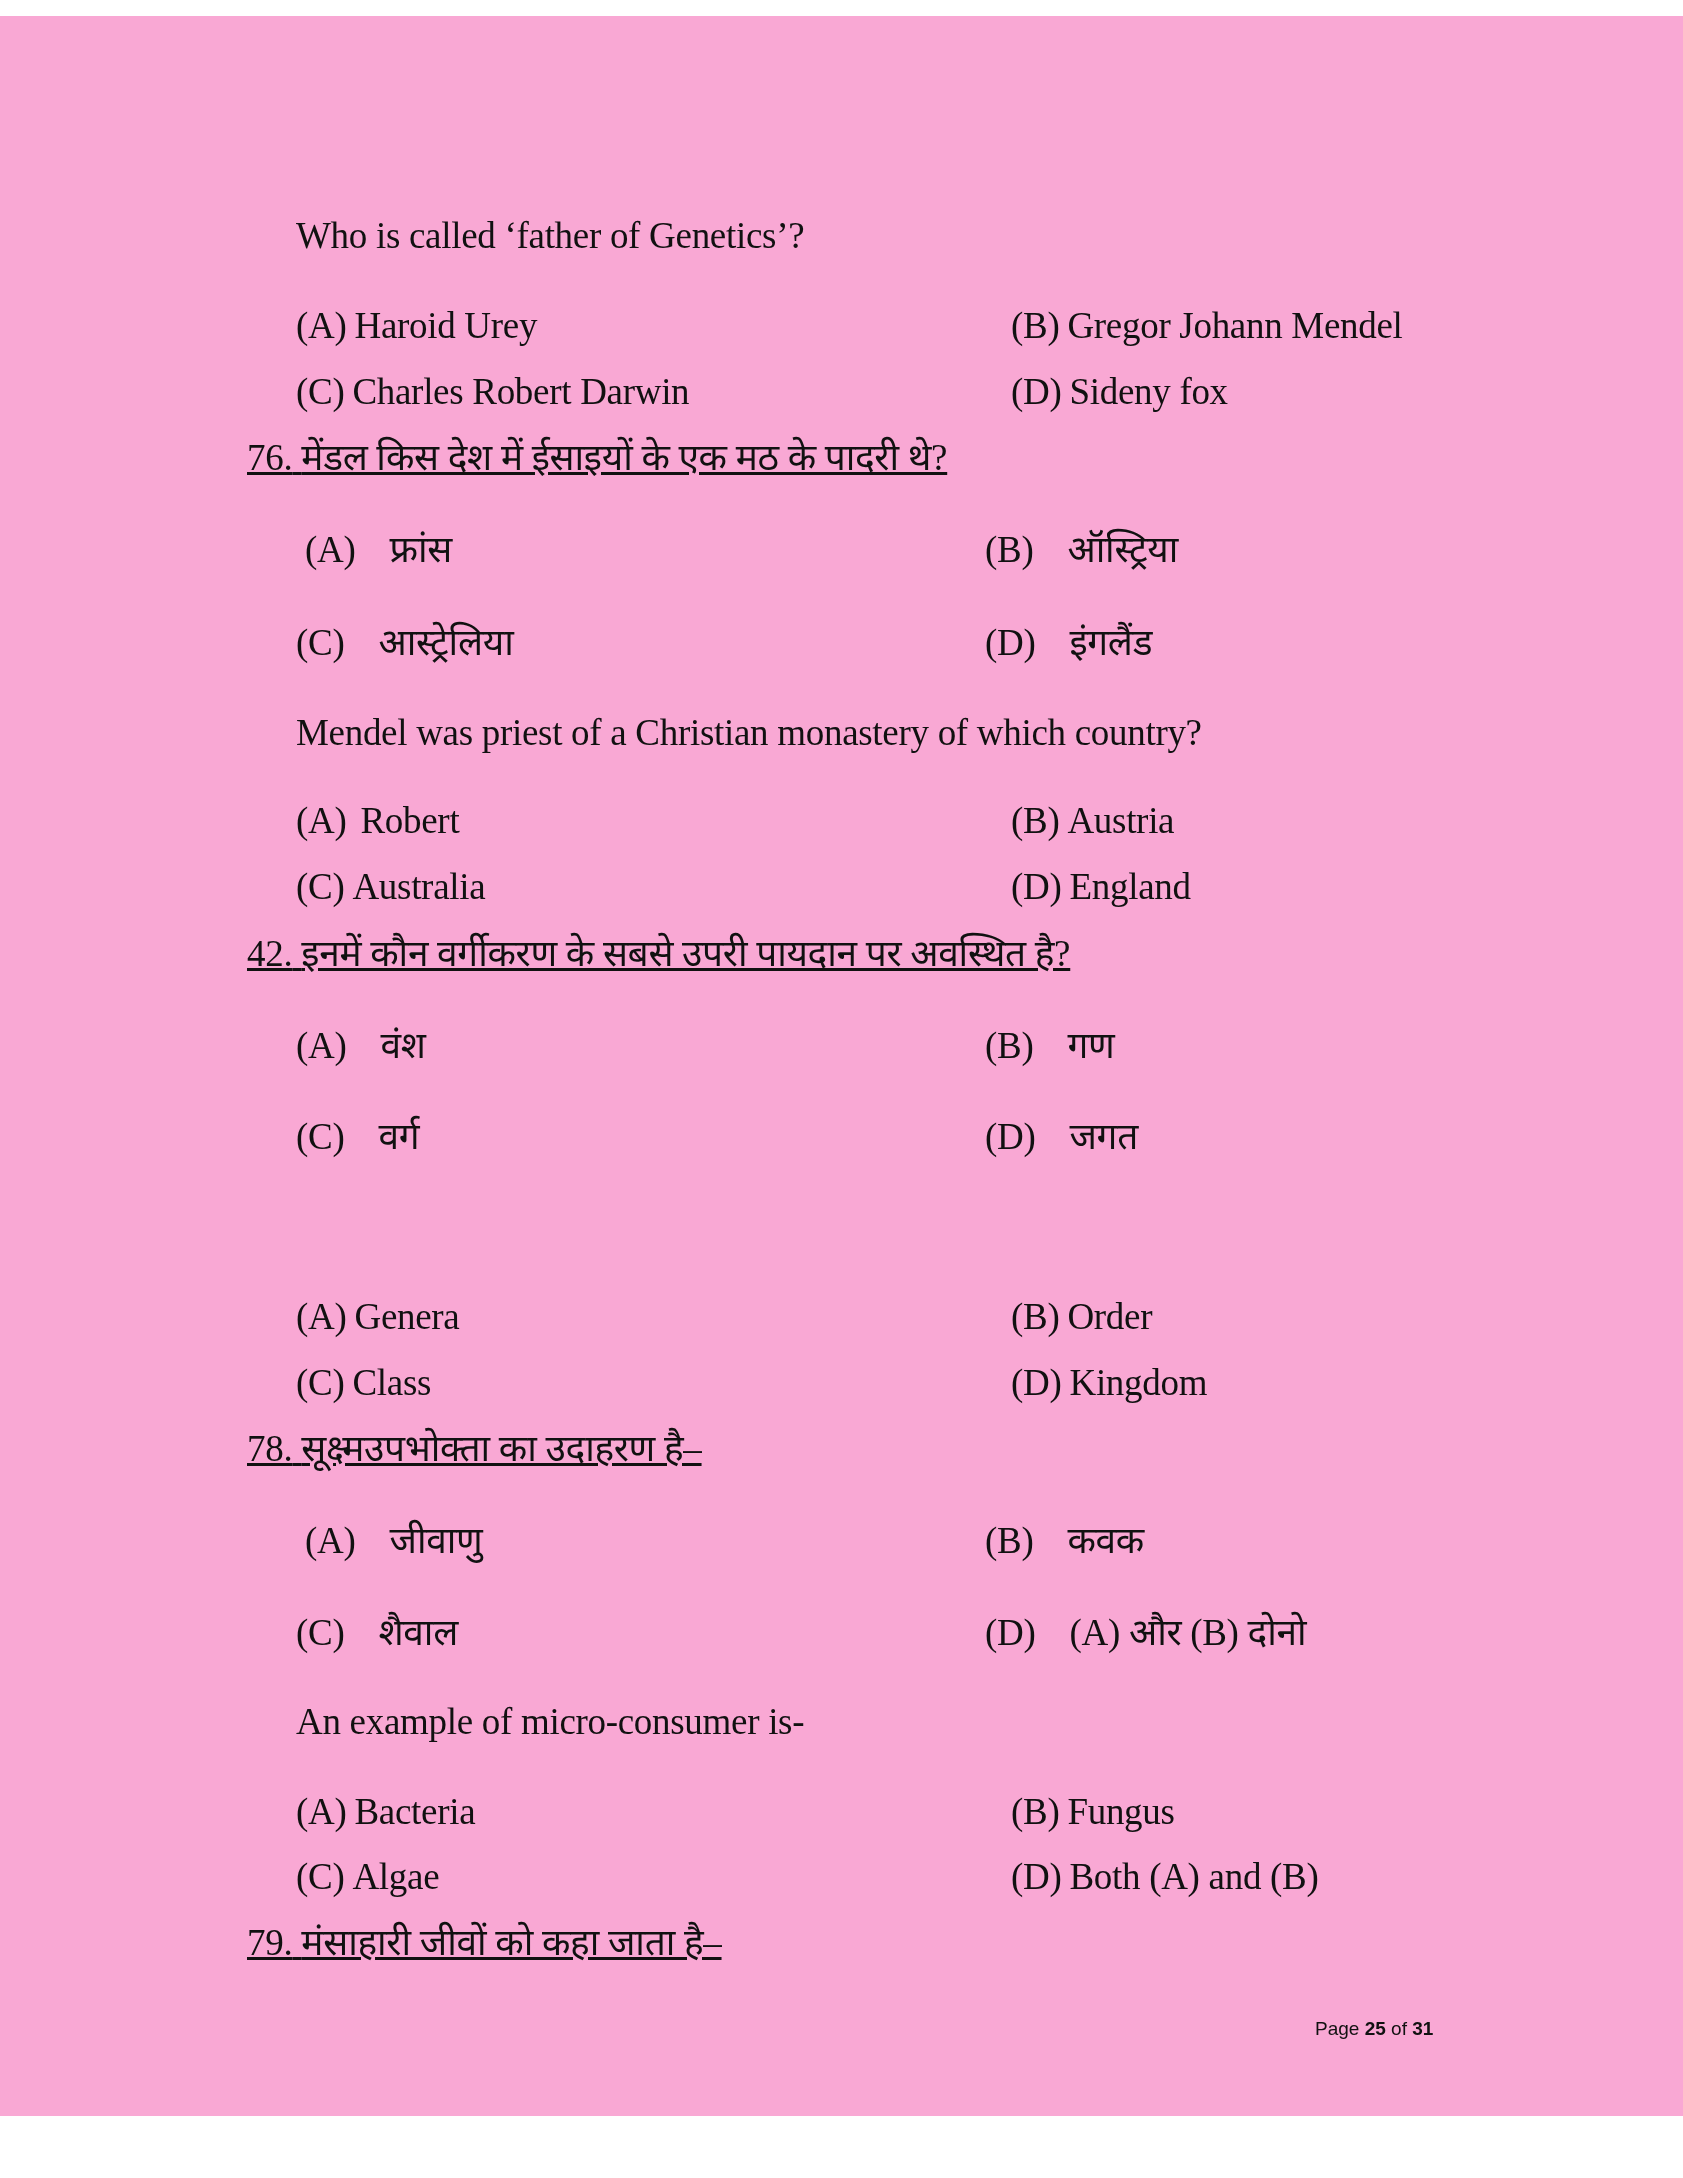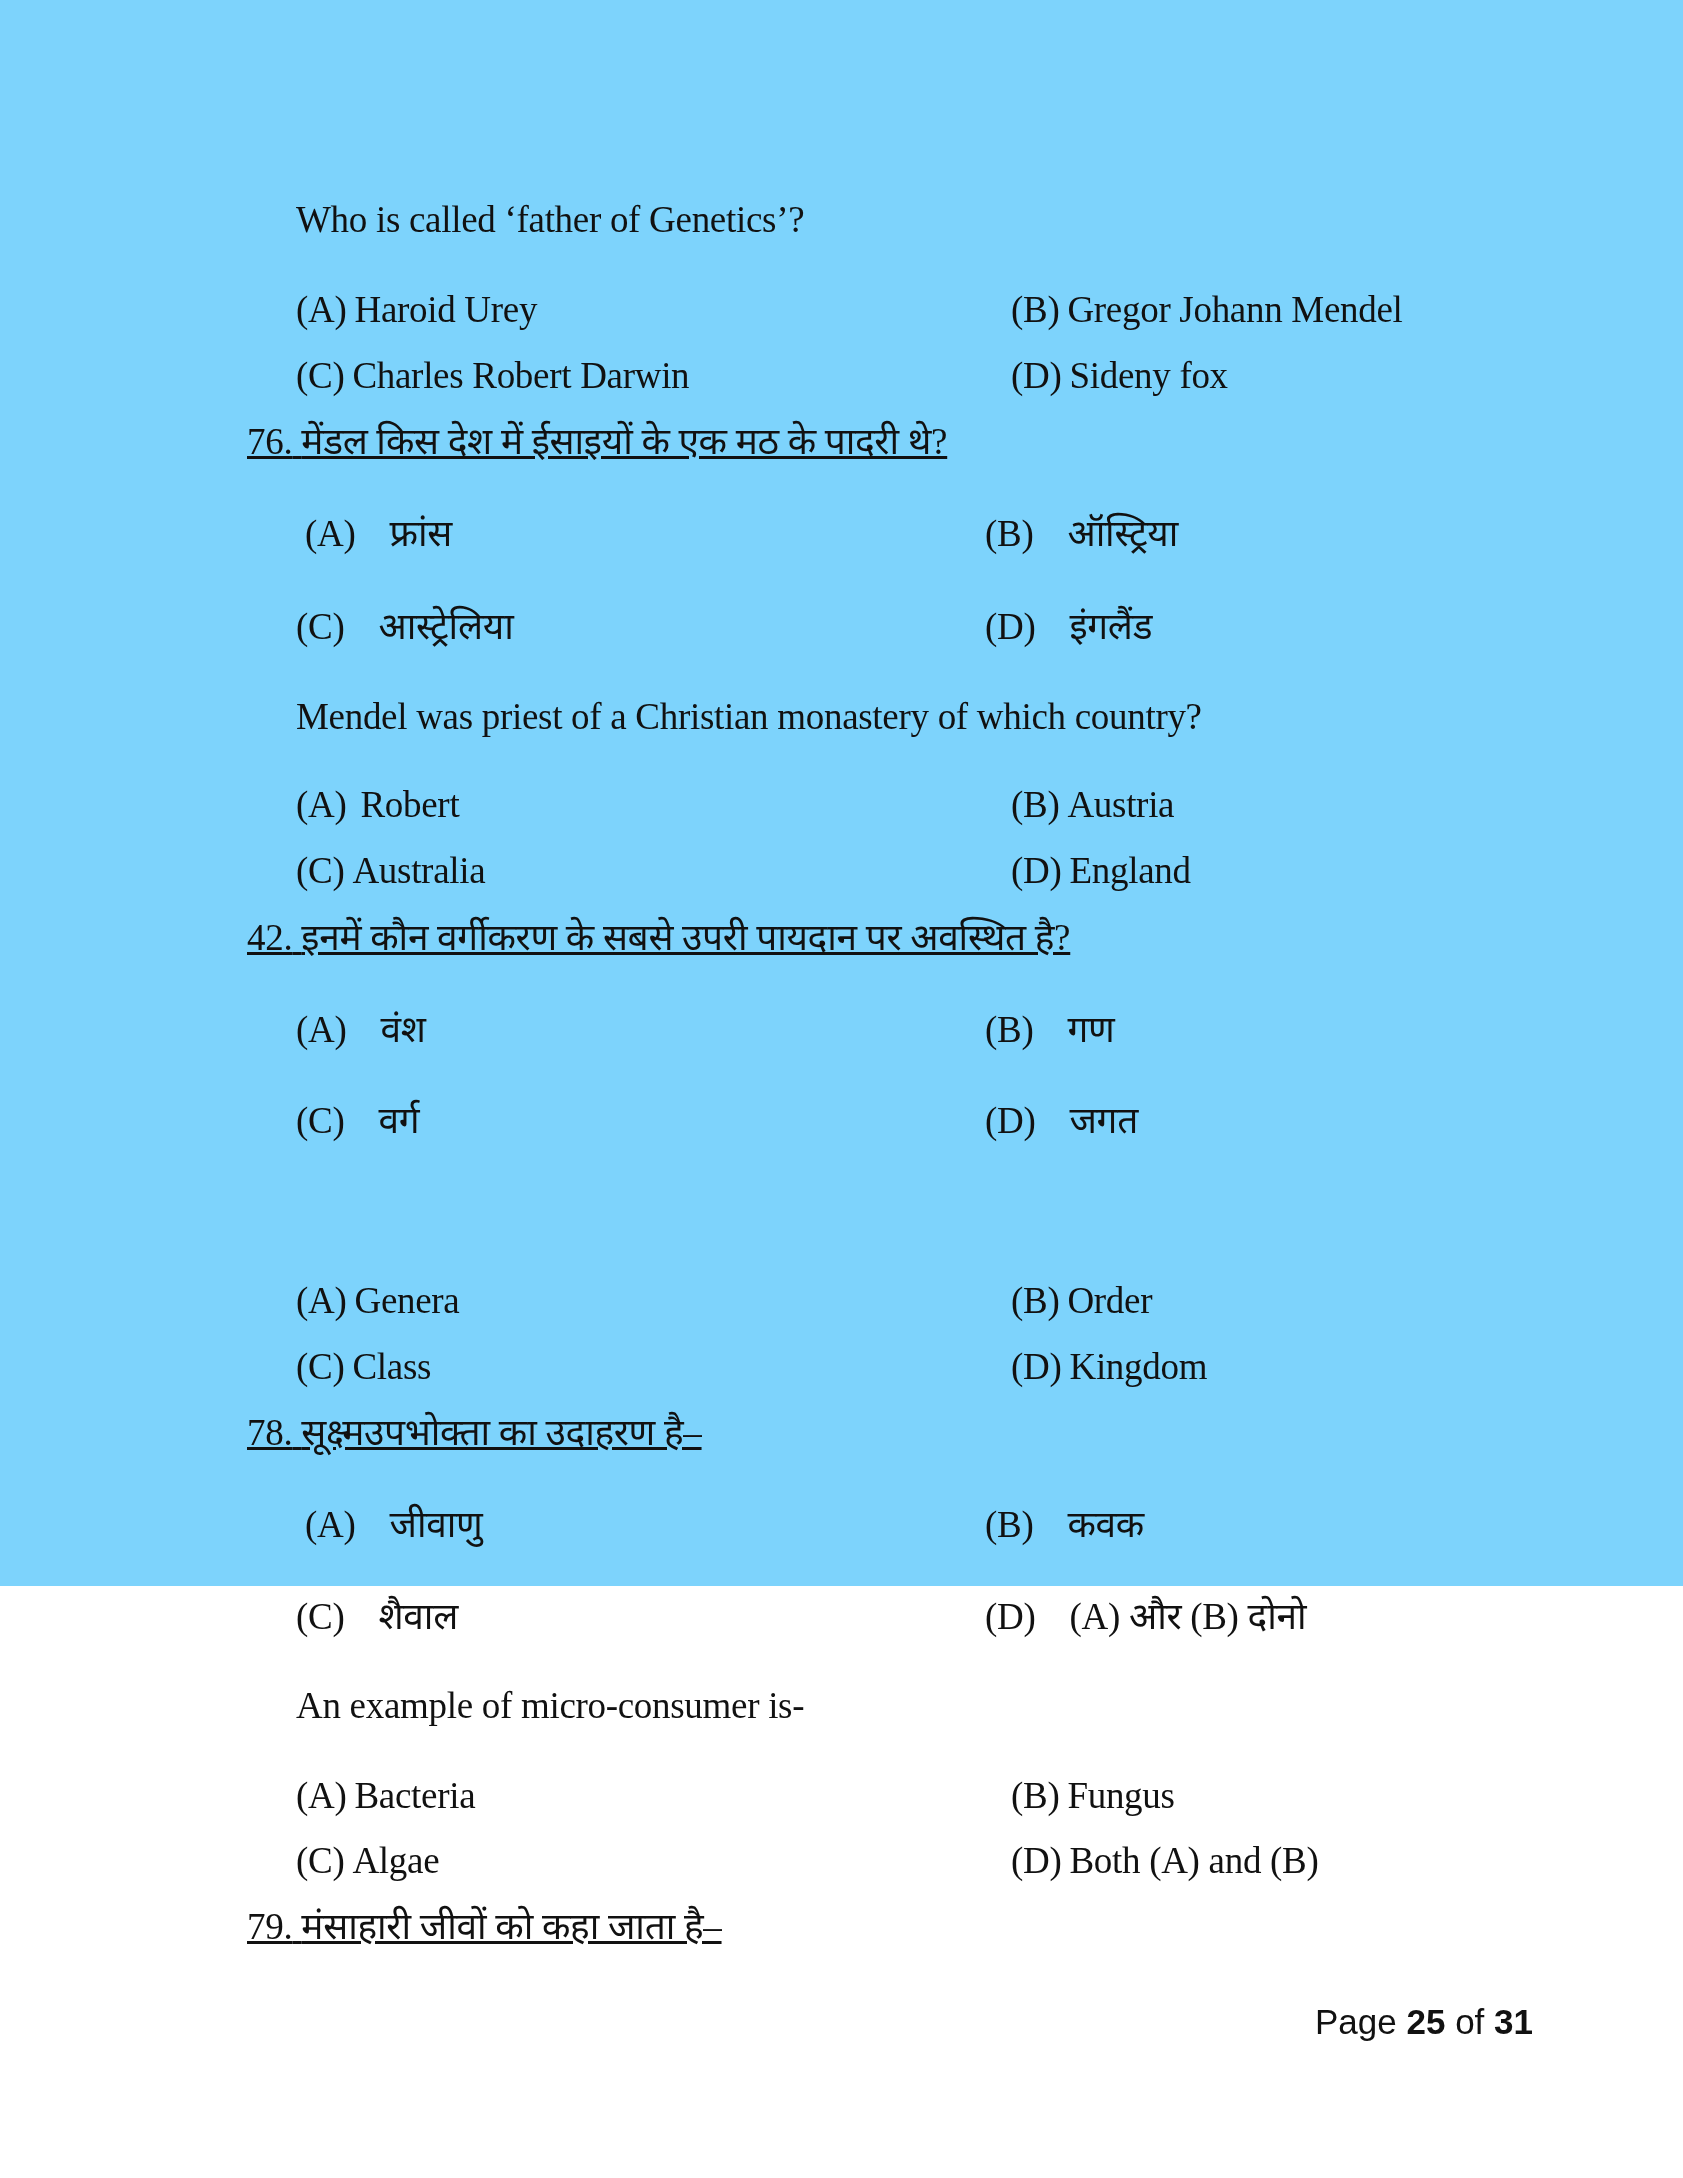--- a/index.html
+++ b/index.html
@@ -1,28 +1,28 @@
 <!DOCTYPE html>
 <html><head>
 <meta charset="utf-8">
 <style>
   html, body { margin: 0; padding: 0; background: #ffffff; }
   body { width: 1683px; height: 2178px; position: relative; overflow: hidden; color: #111111; }
-  .page { position: absolute; left: 0; top: 0; width: 1683px; height: 1586px; background: #7dd3fc; }
+  .page { position: absolute; left: 0; top: 16px; width: 1683px; height: 2100px; background: #f9a8d4; }
   .line { position: absolute; white-space: nowrap; font-family: "Liberation Serif", "DejaVu Serif", serif; font-size: 37px; line-height: 1; letter-spacing: -0.3px; }
   .q-en { left: 296px; }
   .q-hi { left: 247px; text-decoration: underline; }
   .opt-left { left: 296px; }
   .opt-right { left: 985px; margin-left: 26px; }
   .opt-hi-left { left: 296px; }
   .opt-hi-right { left: 985px; }
   .letter { display: inline-block; }
   .hi-gap { display: inline-block; width: 34px; }
   .en-gap { display: inline-block; width: 8px; }
-  .footer { position: absolute; left: 1315px; top: 2002px; font-family: "Liberation Sans", "DejaVu Sans", sans-serif; font-size: 35px; color: #111; white-space: nowrap; }
+  .footer { position: absolute; left: 1315px; top: 2002px; font-family: "Liberation Sans", "DejaVu Sans", sans-serif; font-size: 19px; color: #111; white-space: nowrap; }
   .footer b { font-weight: bold; }
 </style>
 </head>
 <body>
 
 <div class="page">
 
   <div class="line q-en" style="top:201px">Who is called ‘father of Genetics’?</div>
   <div class="line opt-left" style="top:291px">
     <span class="letter">(A)</span><span class="en-gap"></span><span>Haroid Urey</span>

